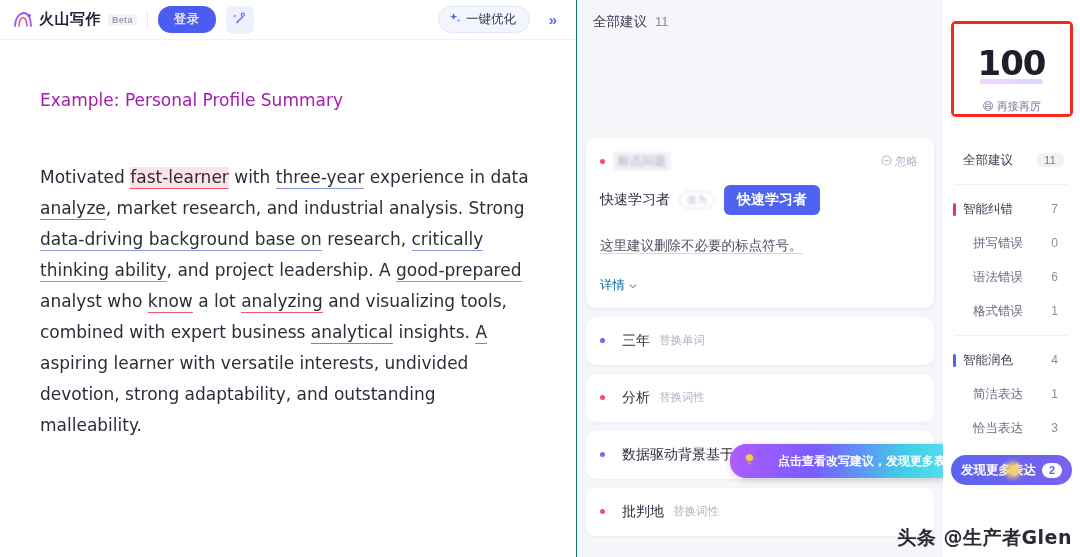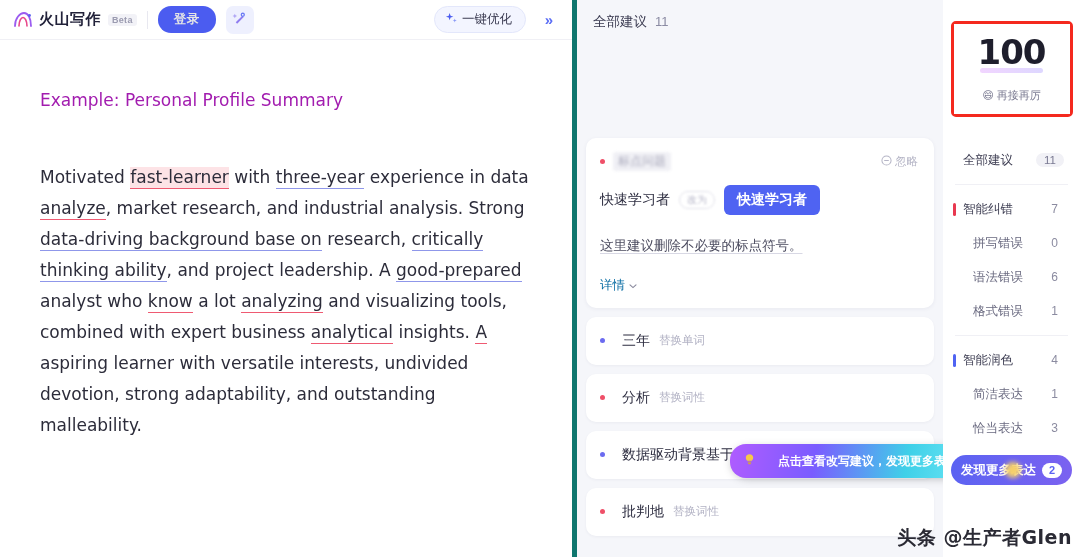--- a/index.html
+++ b/index.html
@@ -6,21 +6,21 @@
   html, body {
     width: 1080px; height: 557px;
     font-family: "Liberation Sans", "DejaVu Sans", sans-serif;
     background: #ffffff; overflow: hidden;
   }
   .app { position: relative; width: 1080px; height: 557px; display: flex; }
 
   
   .editor-pane {
     width: 577px; height: 557px; background: #ffffff;
-    border-right: 5px solid #0f766e;
+    border-right: 1px solid #0f766e;
     position: relative; flex: 0 0 577px;
   }
   .editor-header {
     height: 40px; display: flex; align-items: center;
     padding: 0 10px 0 12px; gap: 10px;
     border-bottom: 1px solid #f0f0f5; background: #fff;
   }
   .logo-wrap { display: flex; align-items: center; gap: 5px; }
   .logo-mark { width: 22px; height: 22px; position: relative; flex: 0 0 22px; }
   .logo-text {
@@ -150,21 +150,21 @@
     display: flex; flex-direction: column; align-items: center;
   }
   .score-box-outer {
     margin-top: 21px; width: 122px; height: 96px;
     border: 3px solid #f4291e; border-radius: 5px;
     display: flex; align-items: center; justify-content: center;
   }
   .score-box-inner {
     width: 100%; height: 100%; background: #fff;
     display: flex; flex-direction: column; align-items: center;
-    justify-content: center; gap: 12px;
+    justify-content: flex-end; gap: 12px;
   }
   .score-num {
     font-size: 34px; font-weight: 800; color: #1e1e2c;
     letter-spacing: -1px; line-height: 1.05;
     font-family: "DejaVu Sans", sans-serif;
     position: relative;
   }
   .score-num::after {
     content: ""; position: absolute; left: 2px; right: 2px; bottom: -2px;
     height: 5px; border-radius: 3px;

